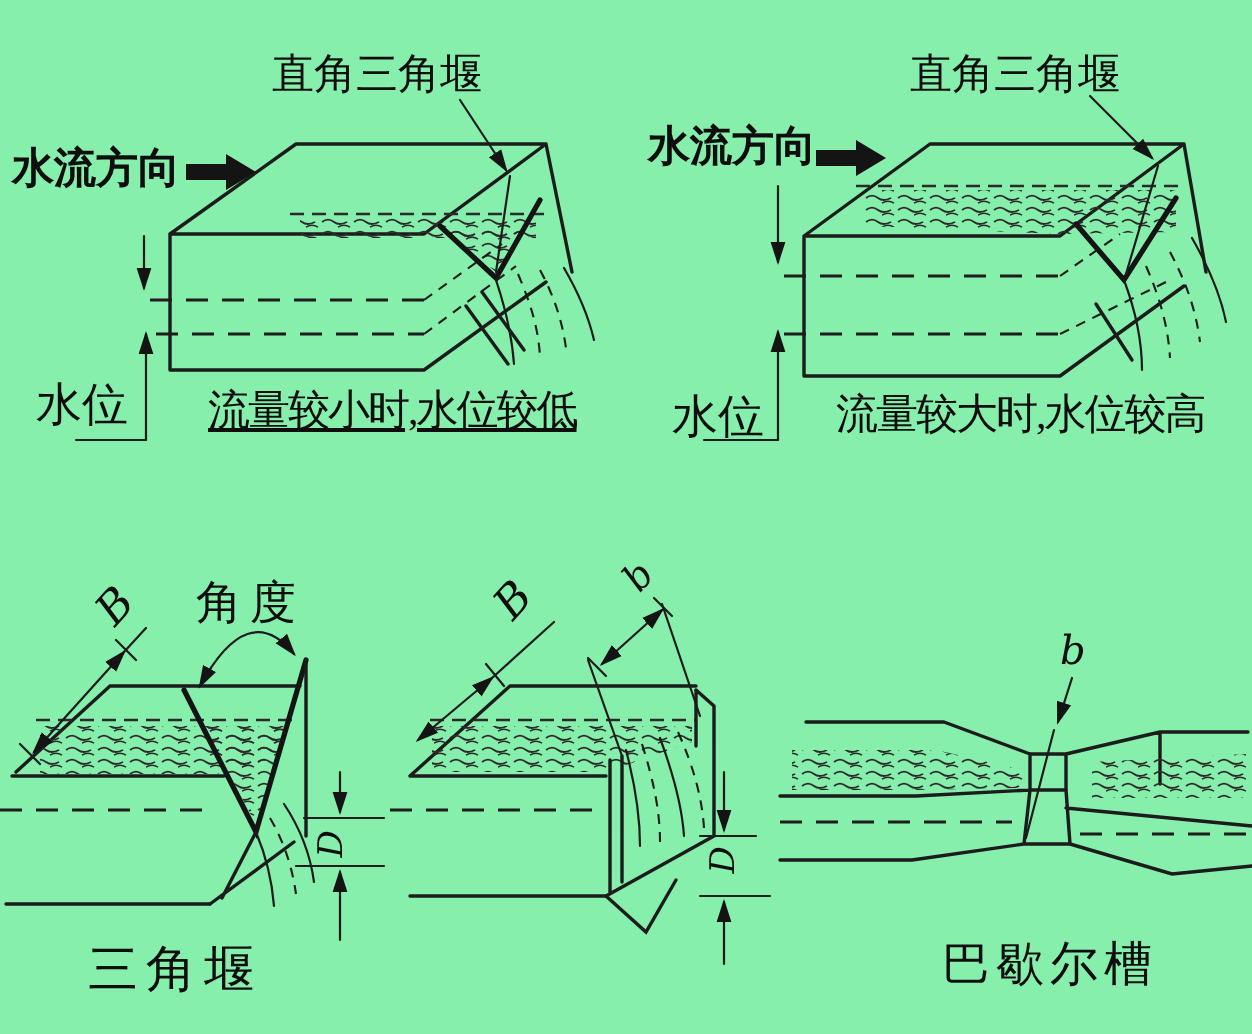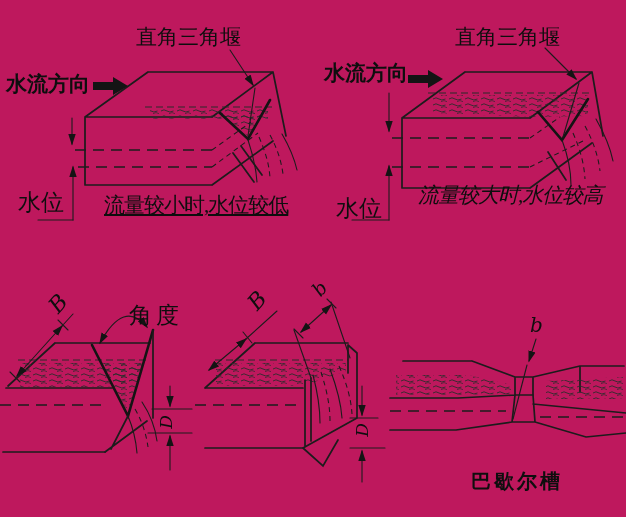--- a/index.html
+++ b/index.html
@@ -1,17 +1,17 @@
 <!DOCTYPE html>
 <html><head>
 <meta charset="utf-8">
 <style>
   html,body{margin:0;padding:0;background:#e8e8e8;}
   #stage{
-    position:relative;width:626px;height:517px;background:#be185d;
+    position:relative;width:626px;height:517px;background:#86efac;
     font-family:"Liberation Serif","DejaVu Serif",serif;color:#111;
     overflow:hidden;
   }
   #lineart{position:absolute;left:0;top:0;}
   .ln{stroke:#1c1c1c;stroke-width:1.7;fill:none;stroke-linecap:round;}
   .b1{stroke:#141414;stroke-width:2.6;fill:none;stroke-linecap:round;}
   .th{stroke:#1c1c1c;stroke-width:1.1;fill:none;stroke-linecap:round;}
   .da{stroke:#1c1c1c;stroke-width:1.5;fill:none;stroke-dasharray:11 7;}
   .ds{stroke:#2a2a2a;stroke-width:1.2;fill:none;stroke-dasharray:7 4;}
   .dt{stroke:#1c1c1c;stroke-width:1.05;fill:none;stroke-dasharray:5 4;}
@@ -19,31 +19,31 @@
   .wtr{fill:url(#wtr);stroke:none;}
   .lbl{position:absolute;white-space:nowrap;line-height:1.05;color:#0e0e0e;}
   .dim{font-style:italic;font-family:"DejaVu Serif",serif;}
   #tl-weir{left:136px;top:26px;font-size:21px;}
   #tl-flow{left:6px;top:73px;font-size:21px;font-weight:bold;}
   #tl-level{left:18px;top:191px;font-size:23px;}
   #tl-cap{left:104px;top:194px;font-size:21px;letter-spacing:-1px;text-decoration:underline;}
   #tr-weir{left:455px;top:26px;font-size:21px;}
   #tr-flow{left:324px;top:62px;font-size:21px;font-weight:bold;}
   #tr-level{left:336px;top:197px;font-size:23px;}
-  #tr-cap{left:418px;top:184px;font-size:21px;letter-spacing:-1px;font-style:italic;}
+  #tr-cap{left:418px;top:196px;font-size:21px;letter-spacing:-1px;}
   #bl-B{left:50px;top:292px;font-size:22px;transform:rotate(-48deg);transform-origin:center;}
-  #bl-angle{left:98px;top:304px;font-size:23px;letter-spacing:4px;margin-left:31px;}
+  #bl-angle{left:98px;top:290px;font-size:23px;letter-spacing:4px;}
   #bl-D{left:154px;top:413px;width:26px;text-align:center;font-size:17px;transform:rotate(-90deg);transform-origin:center;}
   #bm-B{left:249px;top:289px;font-size:22px;transform:rotate(-48deg);transform-origin:center;}
   #bm-b{left:314px;top:279px;font-size:19px;transform:rotate(-48deg);transform-origin:center;}
   #bm-D{left:350px;top:421px;width:26px;text-align:center;font-size:17px;transform:rotate(-90deg);transform-origin:center;}
   #bl-cap{left:44px;top:473px;font-size:25px;letter-spacing:4px;}
   #bm-cap{left:206px;top:473px;font-size:25px;letter-spacing:2px;}
   #br-b{left:530px;top:315px;font-size:20px;}
-  #br-cap{left:471px;top:471px;font-size:20px;letter-spacing:3px;font-weight:bold;}
+  #br-cap{left:471px;top:471px;font-size:24px;letter-spacing:3px;font-weight:normal;}
 </style>
 </head>
 <body>
 
 <div id="stage">
 
   <svg id="lineart" width="626" height="517" viewBox="0 0 626 517">
     <defs>
       <marker id="ah" markerWidth="13" markerHeight="10" refX="10" refY="4.5" orient="auto-start-reverse" markerUnits="userSpaceOnUse">
         <path d="M0,0.8 L11.5,4.5 L0,8.2 z" fill="#141414"></path>
@@ -183,20 +183,21 @@
   <div class="lbl" id="tl-cap">流量较小时,水位较低</div>
 
   <div class="lbl" id="tr-weir">直角三角堰</div>
   <div class="lbl" id="tr-flow">水流方向</div>
   <div class="lbl" id="tr-level">水位</div>
   <div class="lbl" id="tr-cap">流量较大时,水位较高</div>
 
   <div class="lbl dim" id="bl-B">B</div>
   <div class="lbl" id="bl-angle">角度</div>
   <div class="lbl dim" id="bl-D">D</div>
+  <div class="lbl" id="bl-cap">三角堰</div>
 
   <div class="lbl dim" id="bm-B">B</div>
   <div class="lbl dim" id="bm-b">b</div>
   <div class="lbl dim" id="bm-D">D</div>
 
   <div class="lbl dim" id="br-b">b</div>
   <div class="lbl" id="br-cap">巴歇尔槽</div>
 
 </div>
 

